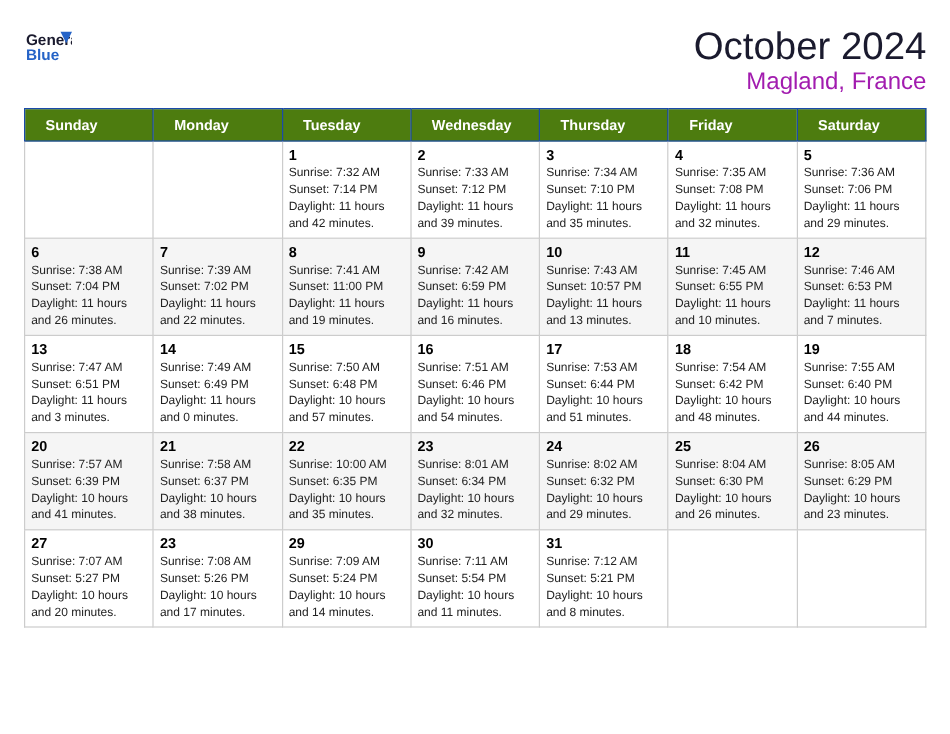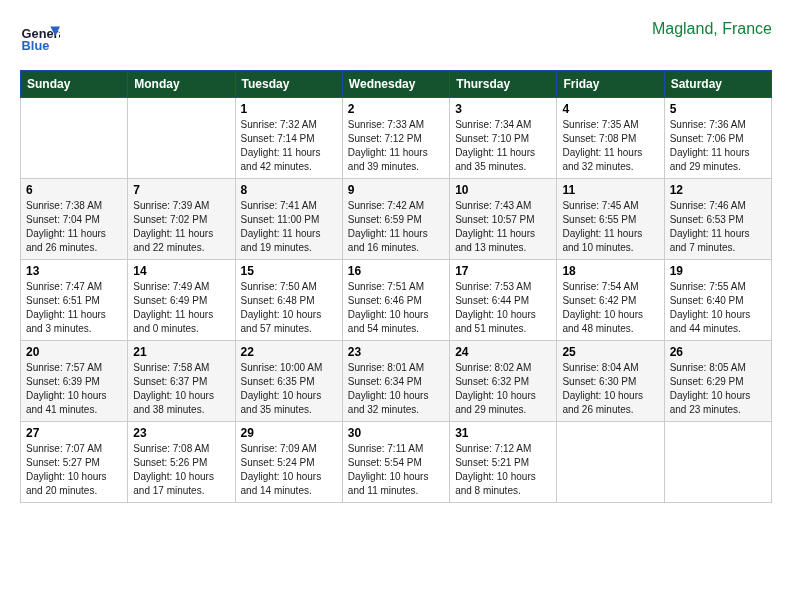--- a/index.html
+++ b/index.html
@@ -27,33 +27,33 @@
     }
     .title-block {
       text-align: right;
     }
     .month-title {
       font-size: 32px;
       font-weight: normal;
       color: #1a1a2e;
     }
     .location {
-      font-size: 16px;
-      color: #15803d;
+      font-size: 20px;
+      color: #a21caf;
     }
     table {
       width: 100%;
       border-collapse: collapse;
       font-size: 11px;
     }
     thead tr th {
-      background-color: #14532d;
+      background-color: #4d7c0f;
       color: #fff;
       text-align: left;
-      padding: 6px 6px;
+      padding: 6px 17px;
       font-size: 12px;
       font-weight: bold;
       border: 1px solid #1a4aaa;
     }
     tbody tr td {
       border: 1px solid #ccc;
       vertical-align: top;
       padding: 4px 5px;
       height: 80px;
       width: 14.28%;
@@ -82,20 +82,21 @@
 
 <div class="header">
   <div class="logo">
     <svg class="logo-icon" viewBox="0 0 50 50">
       <text x="2" y="22" font-size="16" font-weight="bold" fill="#1a1a2e">General</text>
       <text x="2" y="38" font-size="16" font-weight="bold" fill="#2563c7">Blue</text>
       <polygon points="38,8 50,8 44,20" fill="#2563c7"></polygon>
     </svg>
   </div>
   <div class="title-block">
+    <div class="month-title">October 2024</div>
     <div class="location">Magland, France</div>
   </div>
 </div>
 
 <table>
   <thead>
     <tr>
       <th>Sunday</th>
       <th>Monday</th>
       <th>Tuesday</th>

